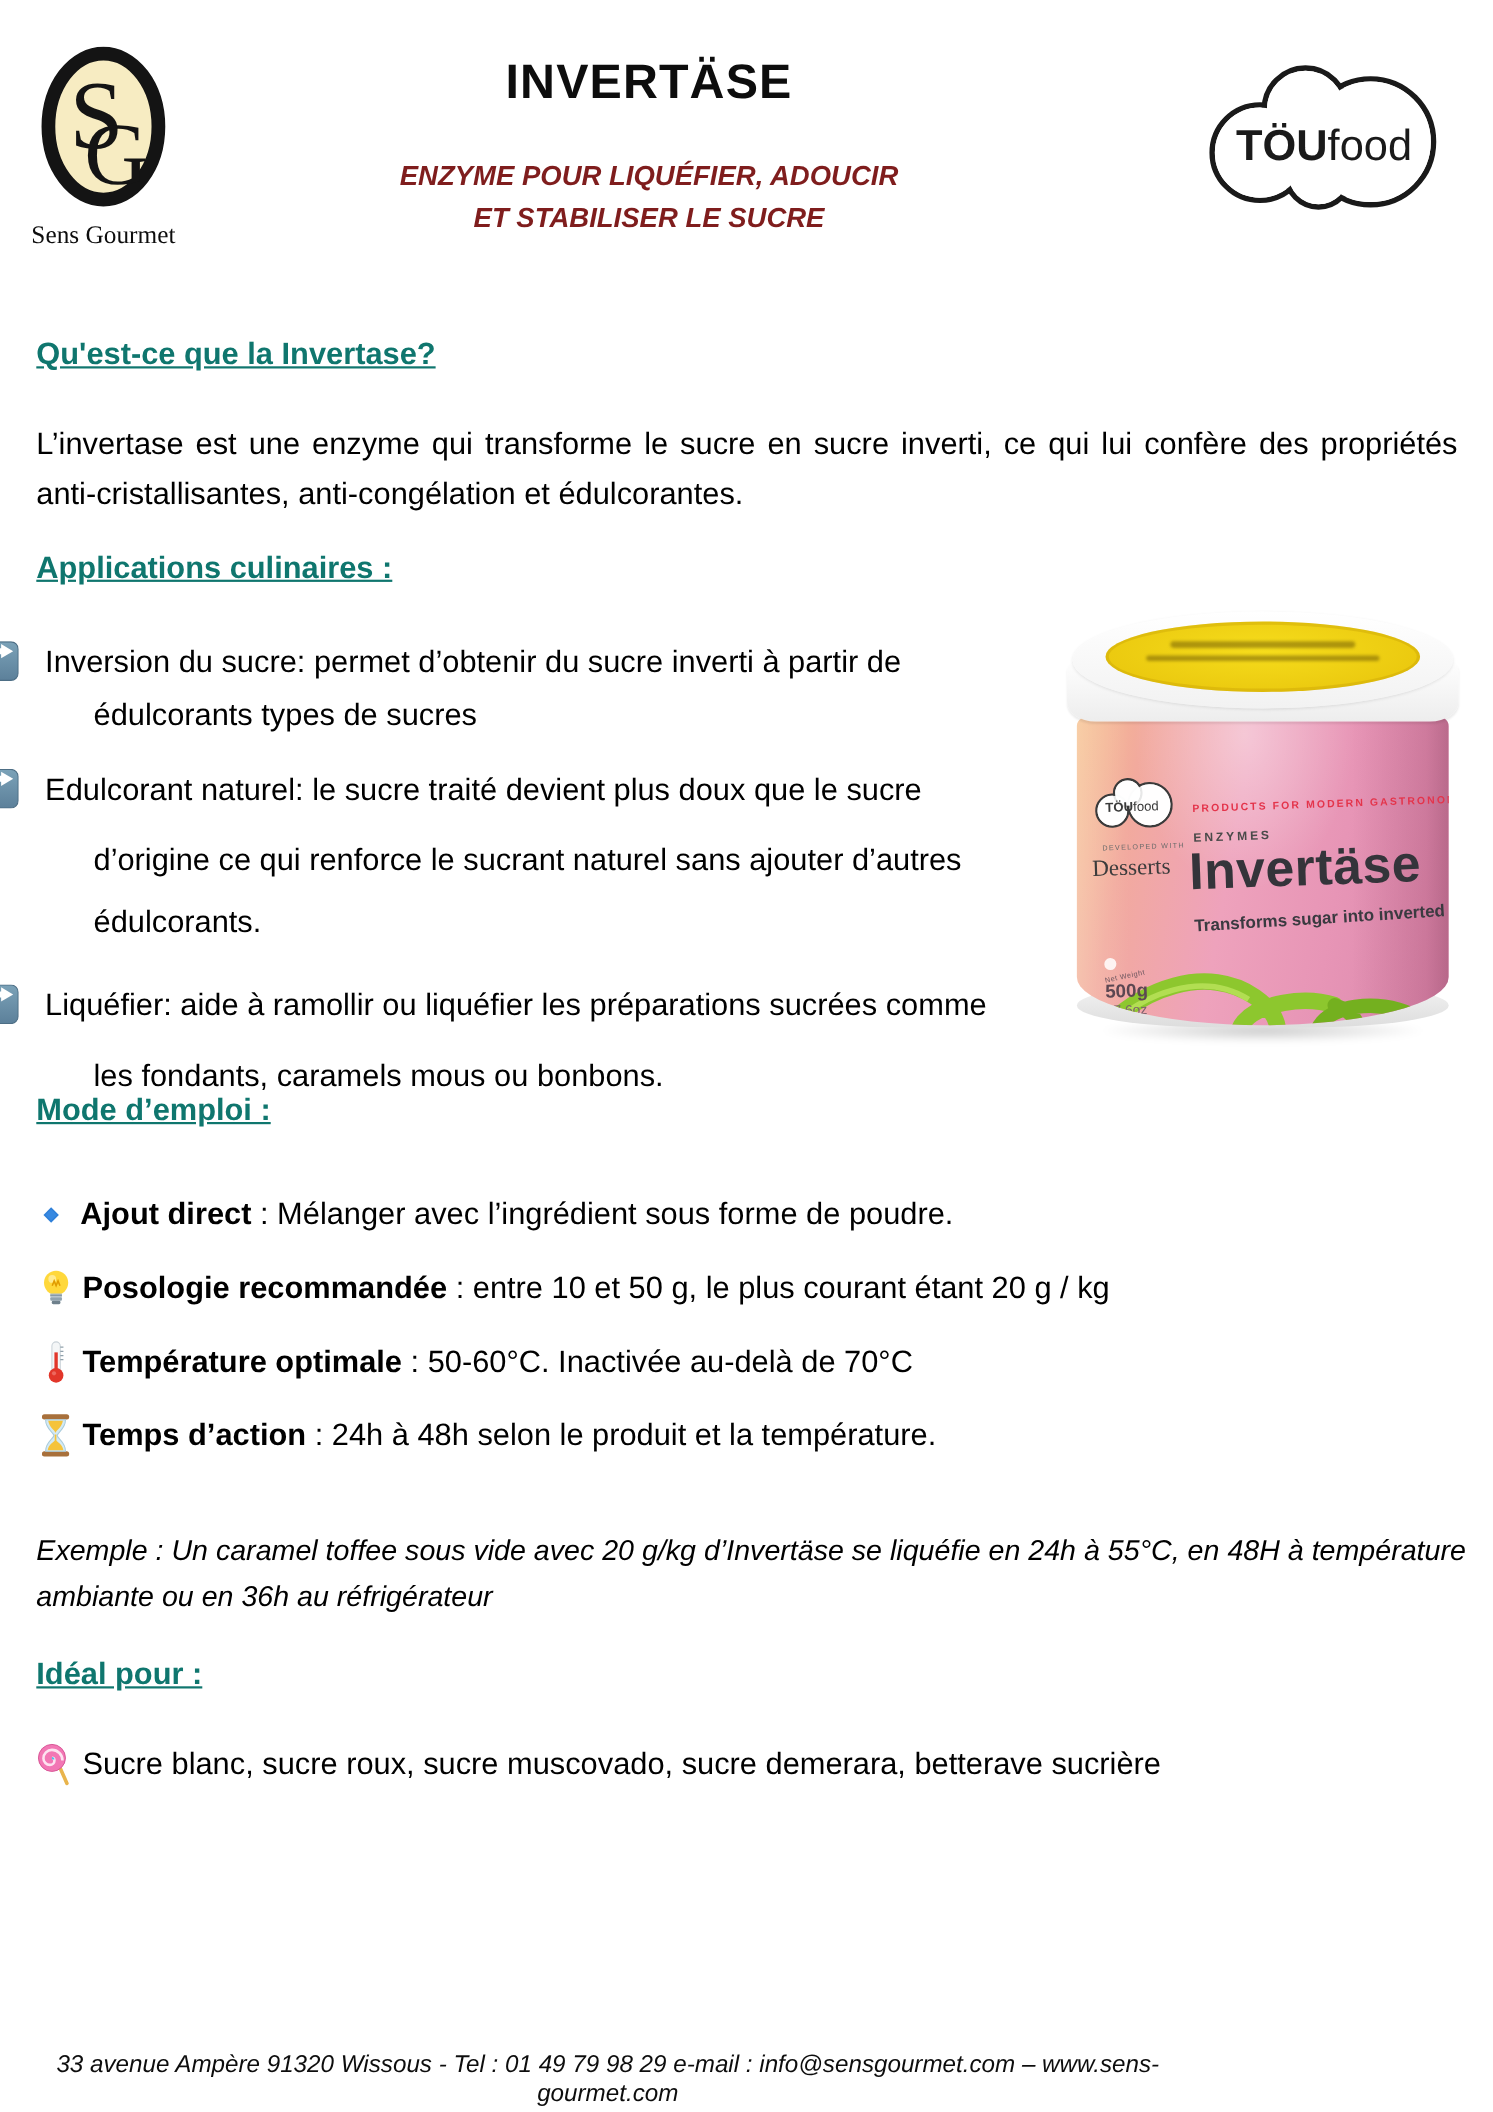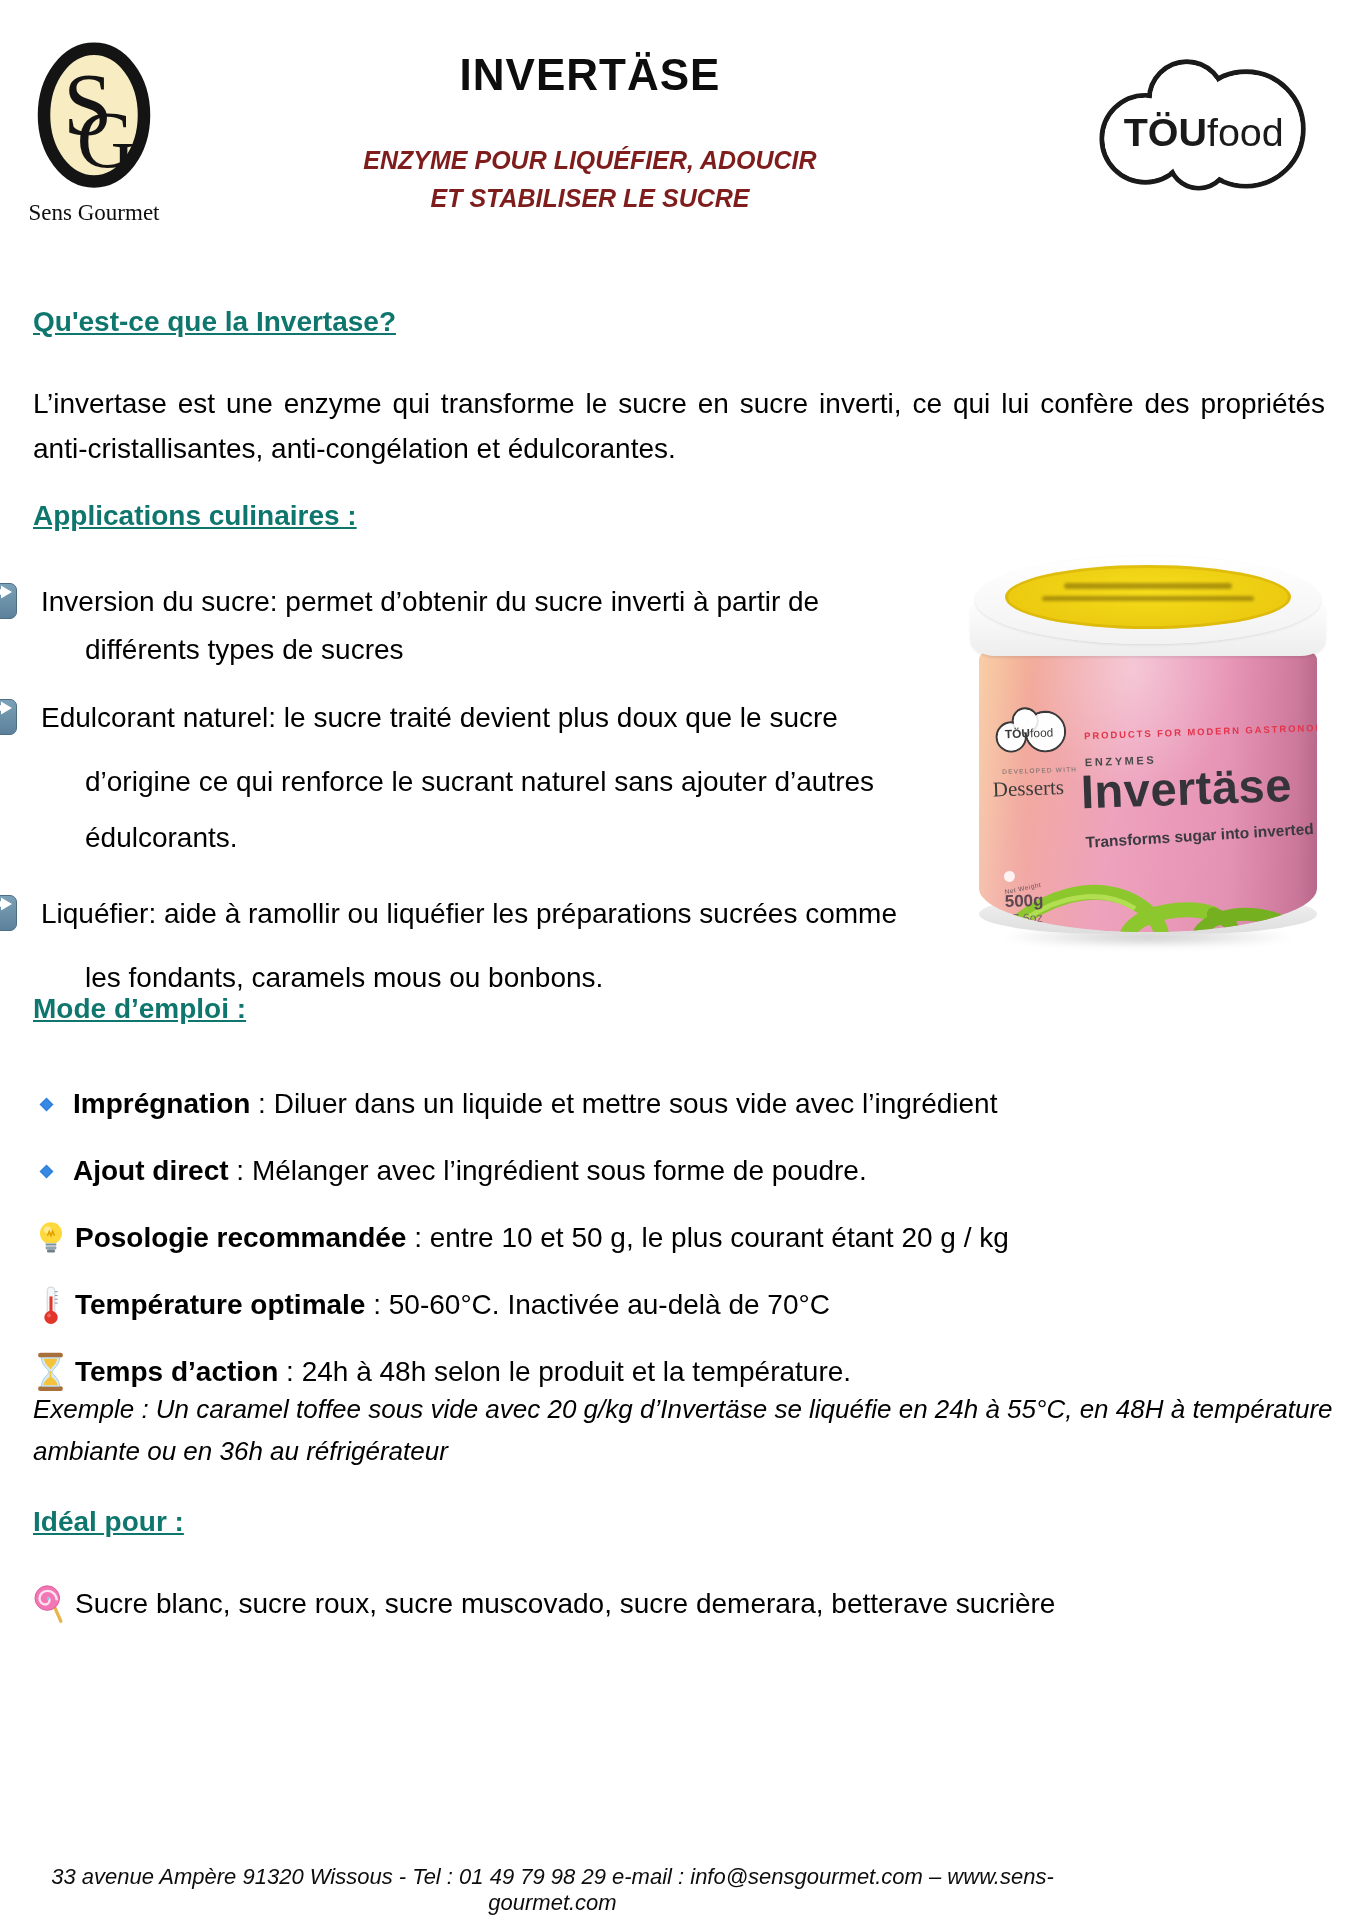--- a/index.html
+++ b/index.html
@@ -131,21 +131,21 @@
       <li class="tight"><span class="ico"><svg width="36" height="36" viewBox="0 0 36 36">
               <defs>
                 <linearGradient id="agr" x1="0" y1="0" x2="0" y2="1">
                   <stop offset="0" stop-color="#7BA2B8"></stop>
                   <stop offset="1" stop-color="#5C809A"></stop>
                 </linearGradient>
               </defs>
               <rect x="0.5" y="0.5" width="35" height="35" rx="6.5" fill="url(#agr)" stroke="#4D6E85"></rect>
               <path d="M12 31 V16 Q12 9 19 9 H21" fill="none" stroke="#fff" stroke-width="5.5" stroke-linecap="round"></path>
               <path d="M20 2.5 L31 9 L20 15.5 Z" fill="#fff"></path>
-            </svg></span><span>Inversion du sucre: permet d’obtenir du sucre inverti à partir de différents types de sucres</span></li>
+            </svg></span><span>Inversion du sucre: permet d’obtenir du sucre inverti à partir de édulcorants types de sucres</span></li>
       <li class="loose"><span class="ico"><svg width="36" height="36" viewBox="0 0 36 36">
               <rect x="0.5" y="0.5" width="35" height="35" rx="6.5" fill="url(#agr)" stroke="#4D6E85"></rect>
               <path d="M12 31 V16 Q12 9 19 9 H21" fill="none" stroke="#fff" stroke-width="5.5" stroke-linecap="round"></path>
               <path d="M20 2.5 L31 9 L20 15.5 Z" fill="#fff"></path>
             </svg></span><span>Edulcorant naturel: le sucre traité devient plus doux que le sucre d’origine ce qui renforce le sucrant naturel sans ajouter d’autres édulcorants.</span></li>
       <li class="loose"><span class="ico"><svg width="36" height="36" viewBox="0 0 36 36">
               <rect x="0.5" y="0.5" width="35" height="35" rx="6.5" fill="url(#agr)" stroke="#4D6E85"></rect>
               <path d="M12 31 V16 Q12 9 19 9 H21" fill="none" stroke="#fff" stroke-width="5.5" stroke-linecap="round"></path>
               <path d="M20 2.5 L31 9 L20 15.5 Z" fill="#fff"></path>
             </svg></span><span>Liquéfier: aide à ramollir ou liquéfier les préparations sucrées comme les fondants, caramels mous ou bonbons.</span></li>
@@ -201,29 +201,20 @@
   <section class="sec-usage">
     <h2 class="sec-h">Mode d’emploi :</h2>
     <ul class="usage-list">
       <li class="diamond">
         <span class="ico">
             <svg width="15" height="15" viewBox="0 0 16 16">
               <polygon points="8,0.5 15.5,8 8,15.5 0.5,8" fill="#2E7FD9"></polygon>
               <polygon points="8,2.5 13.5,8 8,13.5 2.5,8" fill="#3E8FE6" opacity="0.6"></polygon>
             </svg>
           </span>
-        <span><strong>Imprégnation</strong><span> : Diluer dans un liquide et mettre sous vide avec l’ingrédient</span></span>
-      </li>
-      <li class="diamond">
-        <span class="ico">
-            <svg width="15" height="15" viewBox="0 0 16 16">
-              <polygon points="8,0.5 15.5,8 8,15.5 0.5,8" fill="#2E7FD9"></polygon>
-              <polygon points="8,2.5 13.5,8 8,13.5 2.5,8" fill="#3E8FE6" opacity="0.6"></polygon>
-            </svg>
-          </span>
         <span><strong>Ajout direct</strong><span> : Mélanger avec l’ingrédient sous forme de poudre.</span></span>
       </li>
       <li class="emoji">
         <span class="ico">
             <svg width="30" height="37" viewBox="0 0 34 42">
               <circle cx="17" cy="15" r="12.5" fill="#FFD83B"></circle>
               <circle cx="13" cy="11" r="4" fill="#FFF0A8" opacity="0.8"></circle>
               <path d="M13 18 L15 13 L17 18 L19 13 L21 18" fill="none" stroke="#E09B00" stroke-width="1.6"></path>
               <rect x="11" y="26" width="12" height="4" fill="#B7C4CC"></rect>
               <rect x="11" y="27.2" width="12" height="1.2" fill="#7f929e"></rect>

